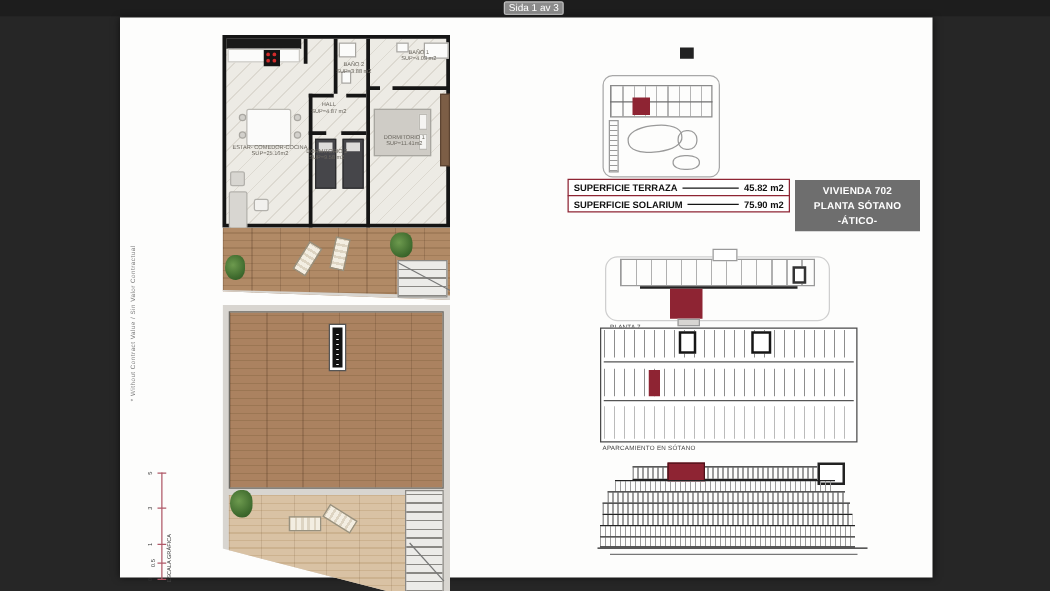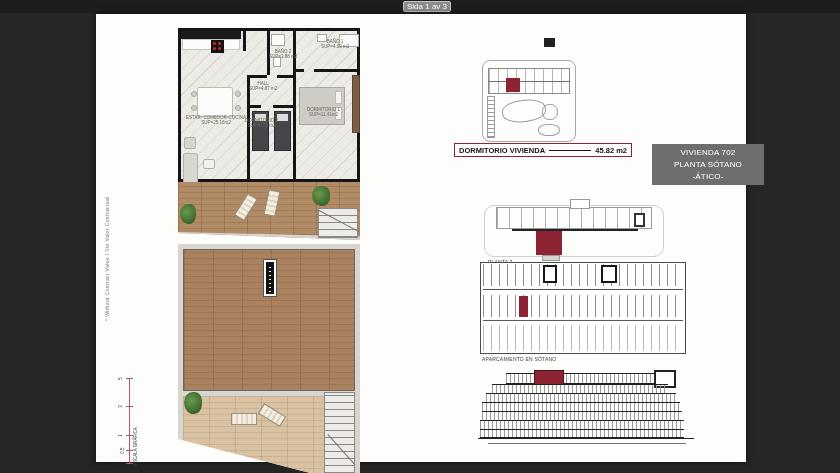--- a/index.html
+++ b/index.html
@@ -121,22 +121,22 @@
   .kp-pool{position:absolute;border:1px solid #9a9a9a;border-radius:45%;}
   
   .sumtable{position:absolute;left:358px;top:130px;width:178px;}
   .sumrow{
     display:flex;align-items:center;height:14px;margin-top:-1px;
     border:1px solid var(--accent);background:#fff;
     font-size:7.5px;font-weight:bold;color:#111;padding:0 4px;white-space:nowrap;
   }
   .sumrow .dash{flex:1;height:0;border-top:1.2px solid #161616;margin:0 4px;}
   .unitbox{
-    position:absolute;left:556px;top:130px;width:112px;height:41px;
-    background:var(--unitbox);color:#fff;font-weight:normal;font-size:8px;
+    position:absolute;left:540px;top:130px;width:100px;height:41px;
+    background:var(--unitbox);color:#fff;font-weight:bold;font-size:8px;
     display:flex;flex-direction:column;justify-content:center;align-items:center;
     line-height:12px;text-align:center;letter-spacing:.2px;
   }
   
   .planta7{position:absolute;left:388px;top:183px;width:182px;height:72px;}
   .p7-bound{position:absolute;left:0;top:8px;width:180px;height:52px;border:1px solid #cfcfcf;border-radius:10px;}
   .p7-units{position:absolute;left:12px;top:10px;width:156px;height:22px;border:1px solid #9a9a9a;
     background:repeating-linear-gradient(90deg,#b0b0b0 0 1px,transparent 1px 12px);}
   .p7-bump{position:absolute;left:86px;top:2px;width:20px;height:10px;border:1px solid #9a9a9a;background:#fff;}
   .p7-bar{position:absolute;left:28px;top:32px;width:126px;height:2px;background:#222;}
@@ -292,23 +292,28 @@
     <div class="kp-mid"></div>
     <div class="kp-red"></div>
     <div class="kp-hatch"></div>
     <div class="kp-pool" style="left:22px;top:62px;width:44px;height:22px;transform:rotate(-6deg)"></div>
     <div class="kp-pool" style="left:62px;top:66px;width:16px;height:16px"></div>
     <div class="kp-pool" style="left:58px;top:86px;width:22px;height:12px"></div>
   </div>
 
   <div class="sumtable">
     <div class="sumrow">
-      <span>DORMITORIO VIVIENDA</span>
+      <span>SUPERFICIE TERRAZA</span>
       <span class="dash"></span>
       <span>45.82 m2</span>
+    </div>
+    <div class="sumrow">
+      <span>SUPERFICIE SOLARIUM</span>
+      <span class="dash"></span>
+      <span>75.90 m2</span>
     </div>
   </div>
 
   <div class="unitbox">
     <span>VIVIENDA 702</span>
     <span>PLANTA SÓTANO</span>
     <span>-ÁTICO-</span>
   </div>
 
   <div class="planta7">

